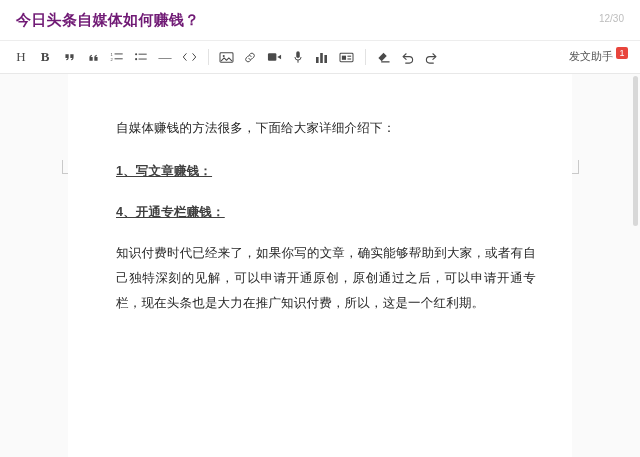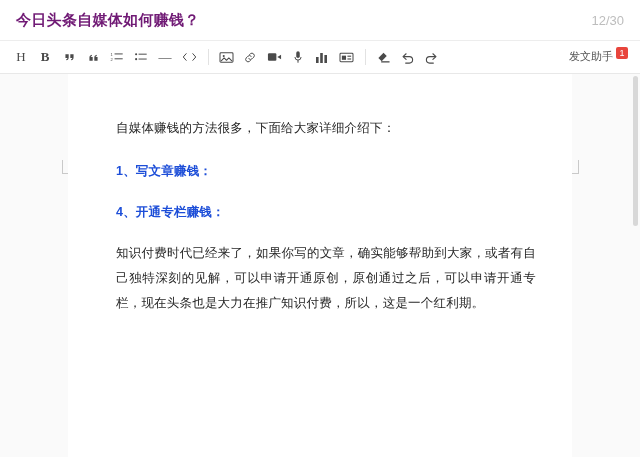--- a/index.html
+++ b/index.html
@@ -35,21 +35,21 @@
   .doc-title {
     font-size: 15px;
     font-weight: bold;
     color: #701a75;
     letter-spacing: 0.3px;
   }
   .char-count {
     position: absolute;
     right: 16px;
     top: 13px;
-    font-size: 13px;
+    font-size: 10px;
     color: #bdbdbd;
   }
 
   
   .toolbar {
     position: relative;
     height: 34px;
     background: #ffffff;
     border-top: 1px solid #ededed;
     border-bottom: 1px solid #e8e8e8;
@@ -140,21 +140,22 @@
   .para {
     font-size: 12.5px;
     line-height: 25px;
     color: #262626;
     margin: 0 0 18px 12px;
     text-align: justify;
     letter-spacing: 0.2px;
   }
   .para.bold {
     font-weight: bold;
-    color: #1d4ed8;
+    color: #404040;
+    text-decoration: underline;
   }
   .para.tight { margin-bottom: 16px; }
 
   
   .scrollbar {
     position: absolute;
     right: 2px;
     top: 76px;
     width: 5px;
     height: 381px;

